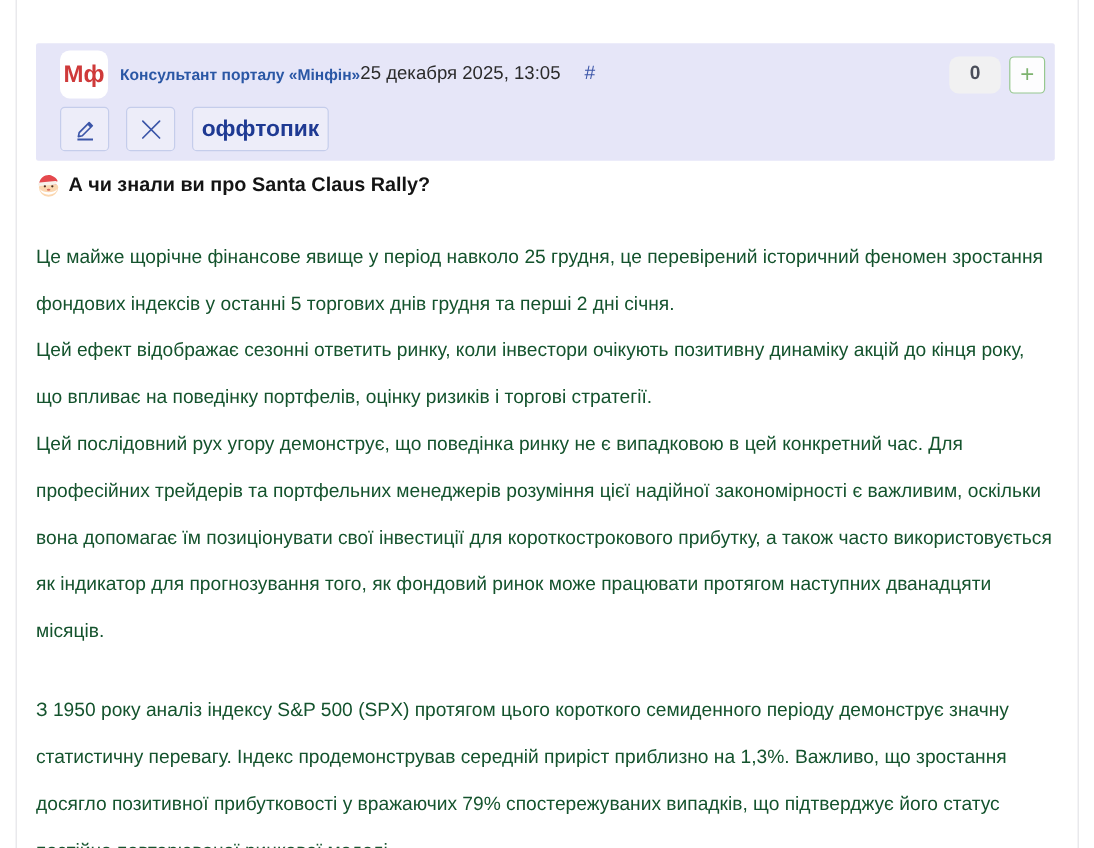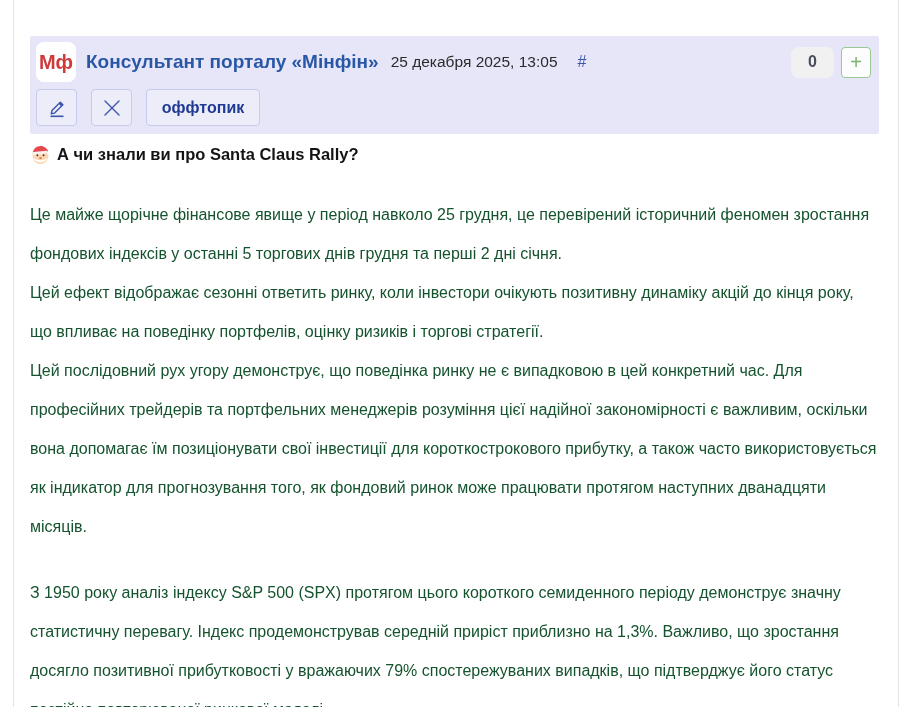--- a/index.html
+++ b/index.html
@@ -15,42 +15,42 @@
   .col-line { position:absolute; top:0; bottom:0; width:1px; background:#e4e4e8; }
   .col-line.left { left:13px; }
   .col-line.right { left:898px; }
 
   .content { position:absolute; left:30px; top:36px; width:849px; }
 
   
   .comment-header {
     background:#e6e6f8;
     border-radius:2px;
-    padding:6px 8px 9px 6px;
+    padding:6px 8px 9px 20px;
     height:98px;
   }
   .hdr-row1 { display:flex; align-items:center; height:40px; }
   .avatar {
     width:40px; height:40px;
     background:#ffffff;
     border-radius:8px;
     display:flex; align-items:center; justify-content:center;
     font-weight:bold; font-size:20px; color:#cf3a3a;
     flex:0 0 auto;
     cursor:pointer;
   }
   .author {
     margin-left:10px;
-    font-weight:bold; font-size:19px;
+    font-weight:bold; font-size:13px;
     color:#2a57a5;
     text-decoration:none;
     cursor:pointer;
     white-space:nowrap;
   }
-  .date { margin-left:12px; font-size:15.5px; color:#2b2b2b; white-space:nowrap; }
+  .date { margin-left:0; font-size:15.5px; color:#2b2b2b; white-space:nowrap; }
   .anchor {
     margin-left:20px; font-size:16px; color:#3b55a8;
     text-decoration:none; cursor:pointer;
   }
   .hdr-spacer { flex:1 1 auto; }
   .rating-badge {
     min-width:43px; height:31px;
     background:#f1f1f2;
     border-radius:8px;
     display:flex; align-items:center; justify-content:center;
@@ -74,21 +74,21 @@
     border-radius:4px;
     display:flex; align-items:center; justify-content:center;
     cursor:pointer; padding:0;
   }
   .tag-btn {
     width:114px; height:37px;
     background:#ededf9;
     border:1px solid #c5cdeb;
     border-radius:4px;
     display:flex; align-items:center; justify-content:center;
-    font-weight:bold; font-size:16px; color:#1f3a93;
+    font-weight:bold; font-size:19px; color:#1f3a93;
     font-family:"Liberation Sans", sans-serif;
     cursor:pointer;
   }
 
   
   .post-title {
     margin:9px 0 30px 0;
     display:flex; align-items:center; gap:6px;
     font-weight:bold; font-size:16.5px; color:#141414;
     line-height:22px;

